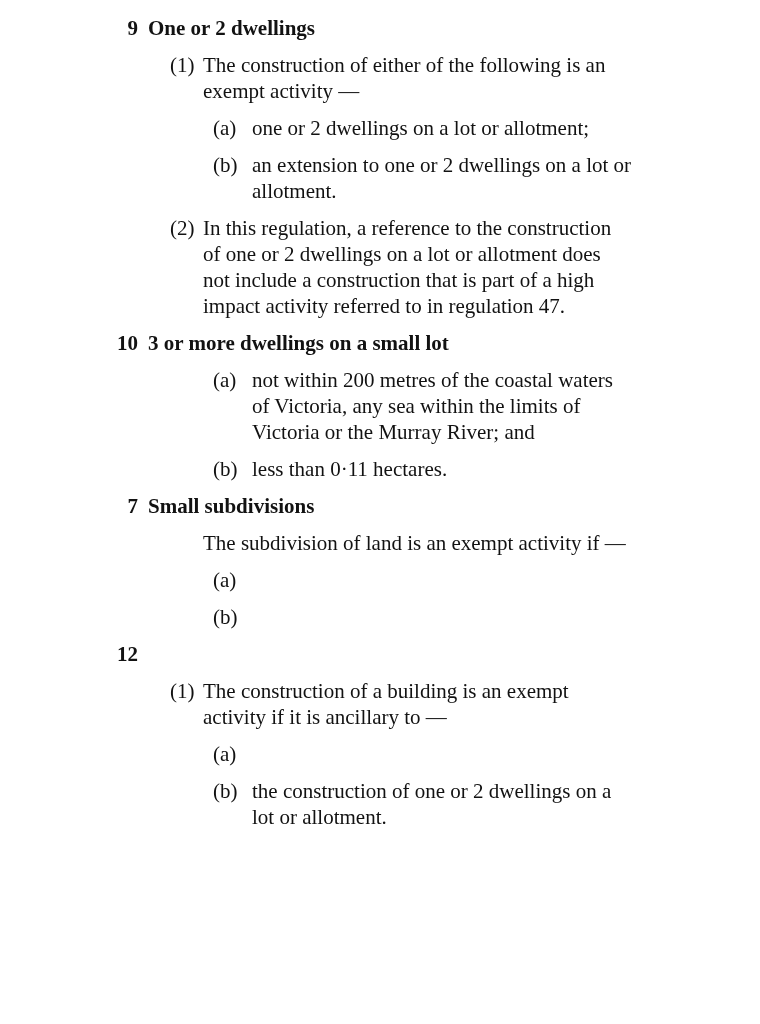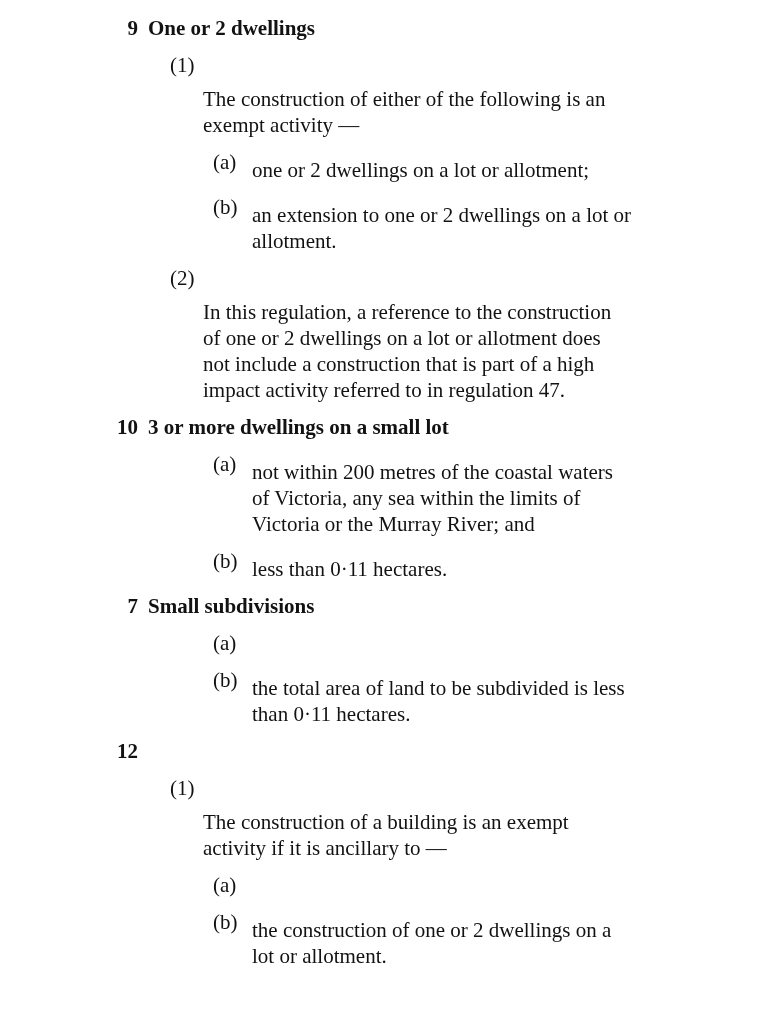--- a/index.html
+++ b/index.html
@@ -46,36 +46,34 @@
     padding-left: 170px;
   }
   .p1-num {
     flex: none;
     width: 33px;
   }
   .p1-text {
     flex: none;
     width: 480px;
     white-space: pre-line;
-    margin-top: 34px;
   }
   
   .p2 {
     display: flex;
     padding-left: 213px;
   }
   .p2-num {
     flex: none;
     width: 39px;
   }
   .p2-text {
     flex: none;
     width: 440px;
     white-space: pre-line;
-    margin-top: 8px;
   }
 </style>
 </head>
 <body>
 
 <div class="page">
   <div class="content">
 
     <div class="block sec-head">
       <span class="sec-num">9</span>
@@ -123,29 +121,31 @@
     <div class="block p2">
       <span class="p2-num">(b)</span>
       <span class="p2-text">less than 0·11 hectares.</span>
     </div>
 
     <div class="block sec-head">
       <span class="sec-num">7</span>
       <span class="sec-title">Small subdivisions</span>
     </div>
 
+    <div class="block p1">
+      <span class="p1-num"></span>
+      <span class="p1-text">The subdivision of land is an exempt activity if —</span>
+    </div>
 
     <div class="block p2">
       <span class="p2-num">(a)</span>
     </div>
 
     <div class="block p2">
       <span class="p2-num">(b)</span>
-      <span class="p2-text">the total area of land to be subdivided is less
-than 0·11 hectares.</span>
     </div>
 
     <div class="block sec-head">
       <span class="sec-num">12</span>
     </div>
 
     <div class="block p1">
       <span class="p1-num">(1)</span>
       <span class="p1-text">The construction of a building is an exempt
 activity if it is ancillary to —</span>

